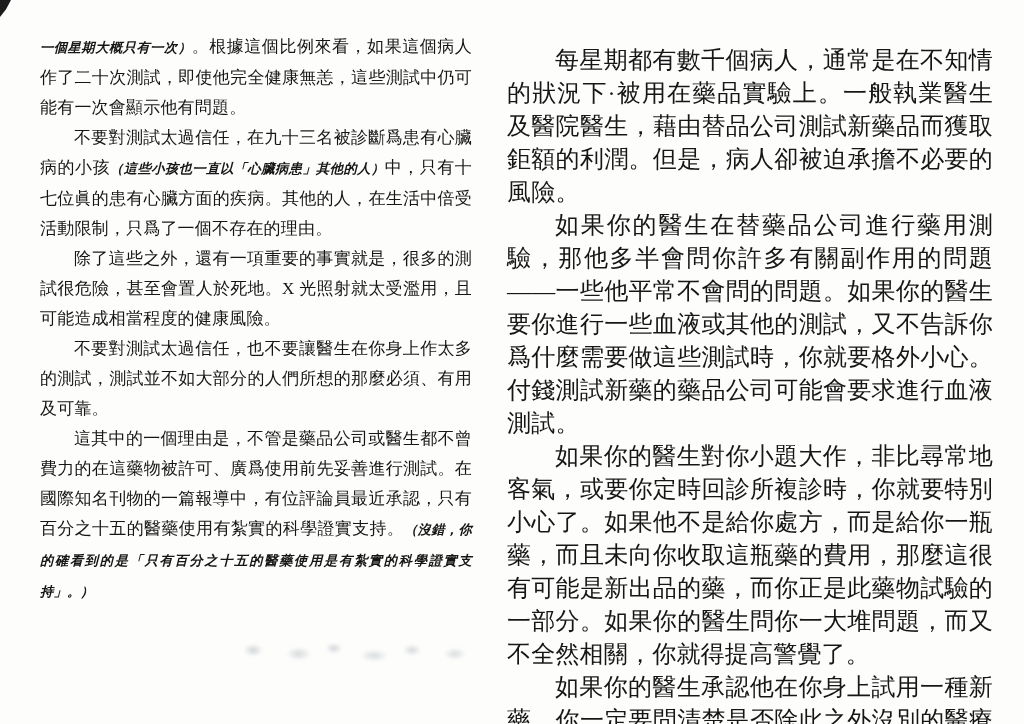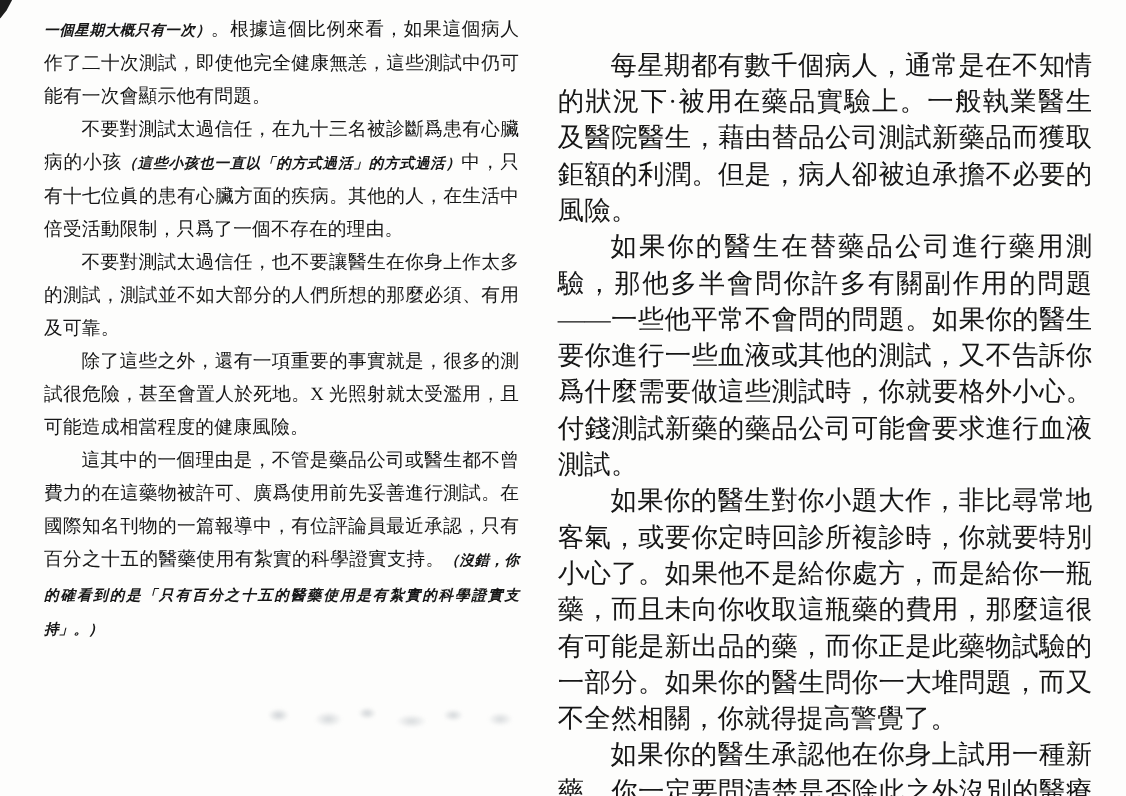--- a/index.html
+++ b/index.html
@@ -10,21 +10,21 @@
     background:#fdfdfc;
     overflow:hidden;
     font-family:"Liberation Serif", serif;
   }
   .text-col {
     position:absolute;
     text-align:justify;
     color:#161616;
     letter-spacing:0.2px;
   }
-  .col-left  { left:40px;  top:12px; width:432px; font-size:17px; line-height:30px; }
+  .col-left  { left:40px;  top:32px; width:432px; font-size:17px; line-height:30px; }
   .col-right { left:507px; top:44px; width:486px; font-size:24px; line-height:33px; }
   .para { margin:0; padding:0; }
   .para.indent { text-indent:2em; }
   .run-normal { font-weight:400; }
   .run-small  {
     font-size:0.78em;
     font-weight:700;
     font-style:italic;
   }
   
@@ -49,23 +49,23 @@
   }
 </style>
 </head>
 <body>
 
 <div class="page">
   <div class="corner-mark"></div>
 
   <div class="text-col col-left">
       <p class="para"><span class="run-small">一個星期大概只有一次）</span><span class="run-normal">。根據這個比例來看，如果這個病人作了二十次測試，即使他完全健康無恙，這些測試中仍可能有一次會顯示他有問題。</span></p>
-      <p class="para indent"><span class="run-normal">不要對測試太過信任，在九十三名被診斷爲患有心臟病的小孩</span><span class="run-small">（這些小孩也一直以「的方式過活」的方式過活）</span><span class="run-normal">中，只有十七位眞的患有心臟方面的疾病。其他的人，在生活中倍受活動限制，只爲了一個不存在的理由。</span></p>
+      <p class="para indent"><span class="run-normal">不要對測試太過信任，在九十三名被診斷爲患有心臟病的小孩</span><span class="run-small">（這些小孩也一直以「心臟病患」其他的人）</span><span class="run-normal">中，只有十七位眞的患有心臟方面的疾病。其他的人，在生活中倍受活動限制，只爲了一個不存在的理由。</span></p>
+      <p class="para indent"><span class="run-normal">除了這些之外，還有一項重要的事實就是，很多的測試很危險，甚至會置人於死地。X 光照射就太受濫用，且可能造成相當程度的健康風險。</span></p>
       <p class="para indent"><span class="run-normal">不要對測試太過信任，也不要讓醫生在你身上作太多的測試，測試並不如大部分的人們所想的那麼必須、有用及可靠。</span></p>
-      <p class="para indent"><span class="run-normal">除了這些之外，還有一項重要的事實就是，很多的測試很危險，甚至會置人於死地。X 光照射就太受濫用，且可能造成相當程度的健康風險。</span></p>
       <p class="para indent"><span class="run-normal">這其中的一個理由是，不管是藥品公司或醫生都不曾費力的在這藥物被許可、廣爲使用前先妥善進行測試。在國際知名刊物的一篇報導中，有位評論員最近承認，只有百分之十五的醫藥使用有紮實的科學證實支持。</span><span class="run-small">（沒錯，你的確看到的是「只有百分之十五的醫藥使用是有紮實的科學證實支持」。）</span></p>
     </div>
 
   <div class="text-col col-right">
       <p class="para indent"><span class="run-normal">每星期都有數千個病人，通常是在不知情的狀況下·被用在藥品實驗上。一般執業醫生及醫院醫生，藉由替品公司測試新藥品而獲取鉅額的利潤。但是，病人卻被迫承擔不必要的風險。</span></p>
       <p class="para indent"><span class="run-normal">如果你的醫生在替藥品公司進行藥用測驗，那他多半會問你許多有關副作用的問題——一些他平常不會問的問題。如果你的醫生要你進行一些血液或其他的測試，又不告訴你爲什麼需要做這些測試時，你就要格外小心。付錢測試新藥的藥品公司可能會要求進行血液測試。</span></p>
       <p class="para indent"><span class="run-normal">如果你的醫生對你小題大作，非比尋常地客氣，或要你定時回診所複診時，你就要特別小心了。如果他不是給你處方，而是給你一瓶藥，而且未向你收取這瓶藥的費用，那麼這很有可能是新出品的藥，而你正是此藥物試驗的一部分。如果你的醫生問你一大堆問題，而又不全然相關，你就得提高警覺了。</span></p>
       <p class="para indent"><span class="run-normal">如果你的醫生承認他在你身上試用一種新藥，你一定要問清楚是否除此之外沒別的醫療方法。只有在沒有其他有效及安全的治療方法時，才可以在病人身上試用新的藥品。</span></p>
     </div>
 

